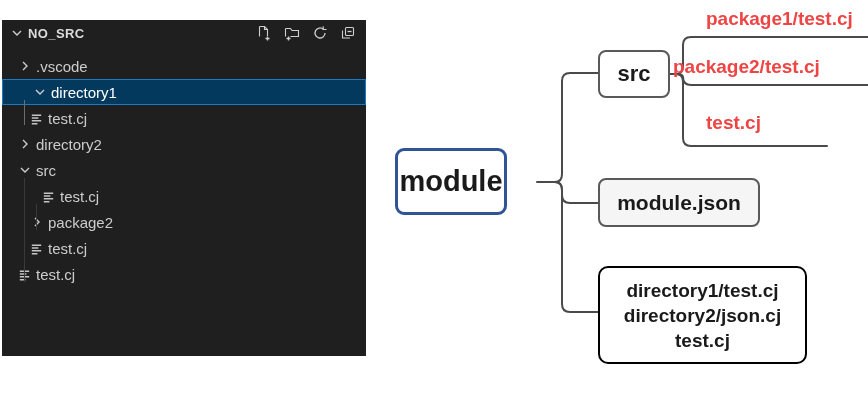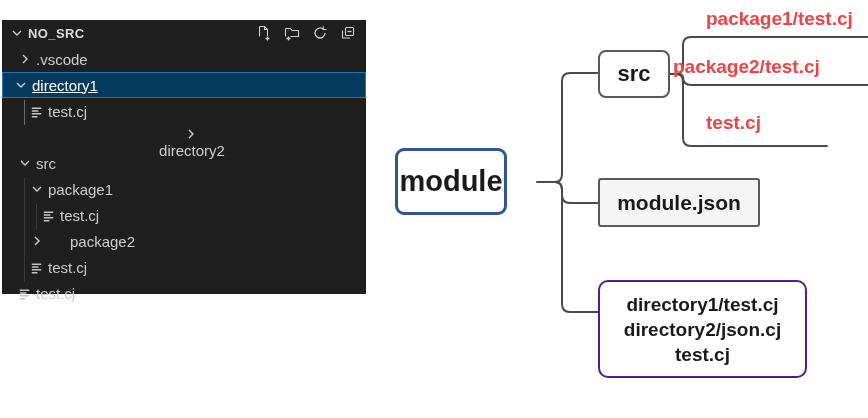--- a/index.html
+++ b/index.html
@@ -4,36 +4,36 @@
 <style>
   html,body{margin:0;padding:0;}
   body{
     width:868px;height:418px;position:relative;overflow:hidden;
     background:#ffffff;
     font-family:"Liberation Sans", sans-serif;
   }
 
   
   .explorer{
-    position:absolute;left:2px;top:20px;width:364px;height:274px;
+    position:absolute;left:2px;top:20px;width:364px;height:336px;
     background:#1f1f1f;color:#cccccc;font-size:15px;
   }
   .exp-header{
     display:flex;align-items:center;height:26px;padding-left:6px;
   }
   .exp-header .title{
     font-weight:bold;font-size:13px;color:#dcdcdc;letter-spacing:.4px;margin-left:3px;
     flex:0 0 auto;
   }
   .exp-header .spacer{flex:1;}
   .exp-toolbar{display:flex;align-items:center;gap:11px;margin-right:10px;}
   .tool-btn{width:17px;height:17px;display:flex;align-items:center;justify-content:center;cursor:pointer;}
   .tool-btn svg{display:block;}
 
-  .tree{position:relative;}
+  .tree{position:relative;margin-top:7px;}
   .row{
     height:26px;display:flex;align-items:center;box-sizing:border-box;cursor:pointer;
     border:1px solid transparent;
   }
   .row.selected{
     background:#04395e;border:1px solid #2077c2;color:#ffffff;
   }
   .slot{width:17px;height:17px;flex:0 0 auto;display:flex;align-items:center;justify-content:center;}
   .slot svg{display:block;}
   .row .lbl{margin-left:3px;white-space:nowrap;}
@@ -43,22 +43,22 @@
 
   
   .diagram-svg{position:absolute;left:0;top:0;width:868px;height:418px;pointer-events:none;}
   .dbox{
     position:absolute;box-sizing:border-box;background:#ffffff;
     display:flex;align-items:center;justify-content:center;
     color:#1a1a1a;font-weight:bold;text-align:center;
   }
   .box-module{left:395px;top:148px;width:112px;height:67px;border:3px solid #2f5597;border-radius:9px;font-size:29px;}
   .box-src{left:598px;top:50px;width:72px;height:48px;border:2px solid #595959;border-radius:8px;font-size:22px;}
-  .box-modulejson{left:598px;top:178px;width:162px;height:49px;border:2px solid #595959;border-radius:3px;background:#f5f5f5;font-size:21px;}
-  .box-rootfiles{left:598px;top:280px;width:209px;height:98px;border:2px solid #4c1d95;border-radius:10px;font-size:19px;flex-direction:column;line-height:25px;}
+  .box-modulejson{left:598px;top:178px;width:162px;height:49px;border:2px solid #595959;border-radius:8px;background:#f5f5f5;font-size:21px;}
+  .box-rootfiles{left:598px;top:266px;width:209px;height:98px;border:2px solid #000000;border-radius:10px;font-size:19px;flex-direction:column;line-height:25px;}
   .leaf-label{
     position:absolute;color:#ef4444;font-weight:600;font-size:19px;white-space:nowrap;
   }
   .leaf-p1{left:706px;top:8px;}
   .leaf-p2{left:673px;top:56px;}
   .leaf-t{left:706px;top:112px;}
 </style>
 </head>
 <body>
 
@@ -105,69 +105,61 @@
 
   <div class="tree" id="tree">
       <div class="row" style="padding-left: 13px;">
         <span class="slot">
           <svg width="16" height="16" viewBox="0 0 16 16">
             <path d="M6 4l4 4-4 4" fill="none" stroke="#cccccc" stroke-width="1.4"></path>
           </svg>
         </span>
         <span class="lbl">.vscode</span>
       </div>
-      <div class="row selected" style="padding-left: 9px; text-decoration: underline;">
+      <div class="row selected" style="padding-left: 28px;">
         <span class="slot">
           <svg width="16" height="16" viewBox="0 0 16 16">
             <path d="M4 6l4 4 4-4" fill="none" stroke="#cccccc" stroke-width="1.4"></path>
           </svg>
         </span>
         <span class="lbl">directory1</span>
       </div>
       <div class="row" style="padding-left: 25px;">
         <span class="slot">
           <svg width="15" height="15" viewBox="0 0 16 16" stroke="#c5c5c5" stroke-width="1.6">
      <path d="M3 4.5h10M3 7.5h7M3 10.5h10M3 13.5h6"></path>
    </svg>
         </span>
         <span class="lbl">test.cj</span>
       </div>
-      <div class="row" style="padding-left: 13px; flex-direction: column;">
+      <div class="row" style="padding-left: 13px;">
         <span class="slot">
           <svg width="16" height="16" viewBox="0 0 16 16">
             <path d="M6 4l4 4-4 4" fill="none" stroke="#cccccc" stroke-width="1.4"></path>
           </svg>
         </span>
         <span class="lbl">directory2</span>
       </div>
       <div class="row" style="padding-left: 13px;">
         <span class="slot">
           <svg width="16" height="16" viewBox="0 0 16 16">
             <path d="M4 6l4 4 4-4" fill="none" stroke="#cccccc" stroke-width="1.4"></path>
           </svg>
         </span>
         <span class="lbl">src</span>
       </div>
+      <div class="row" style="padding-left: 37px;">
+        <span class="slot">
+          <svg width="15" height="15" viewBox="0 0 16 16" stroke="#c5c5c5" stroke-width="1.6">
+     <path d="M3 4.5h10M3 7.5h7M3 10.5h10M3 13.5h6"></path>
+   </svg>
+        </span>
+        <span class="lbl">test.cj</span>
+      </div>
       <div class="row" style="padding-left: 25px;">
-        <span class="slot">
-          <svg width="16" height="16" viewBox="0 0 16 16">
-            <path d="M4 6l4 4 4-4" fill="none" stroke="#cccccc" stroke-width="1.4"></path>
-          </svg>
-        </span>
-        <span class="lbl">package1</span>
-      </div>
-      <div class="row" style="padding-left: 37px;">
-        <span class="slot">
-          <svg width="15" height="15" viewBox="0 0 16 16" stroke="#c5c5c5" stroke-width="1.6">
-     <path d="M3 4.5h10M3 7.5h7M3 10.5h10M3 13.5h6"></path>
-   </svg>
-        </span>
-        <span class="lbl">test.cj</span>
-      </div>
-      <div class="row" style="padding-left: 25px; gap: 22px;">
         <span class="slot">
           <svg width="16" height="16" viewBox="0 0 16 16">
             <path d="M6 4l4 4-4 4" fill="none" stroke="#cccccc" stroke-width="1.4"></path>
           </svg>
         </span>
         <span class="lbl">package2</span>
       </div>
       <div class="row" style="padding-left: 25px;">
         <span class="slot">
           <svg width="15" height="15" viewBox="0 0 16 16" stroke="#c5c5c5" stroke-width="1.6">

